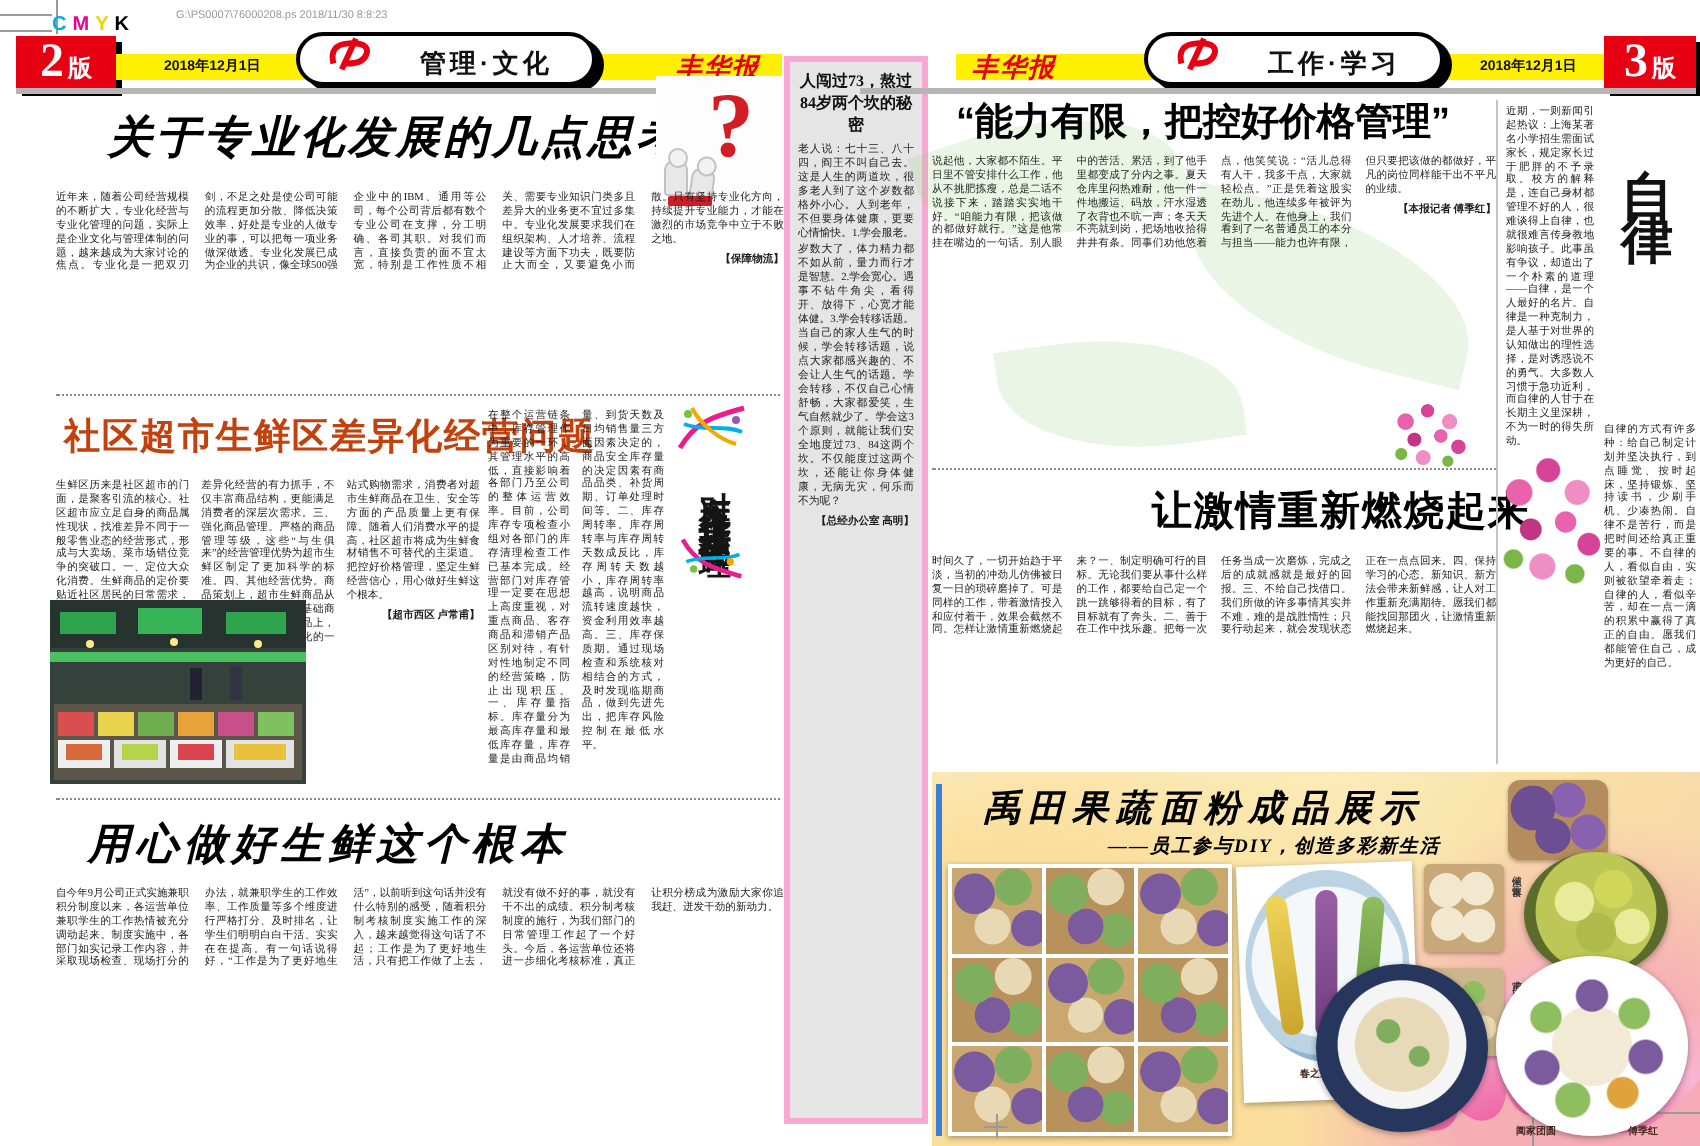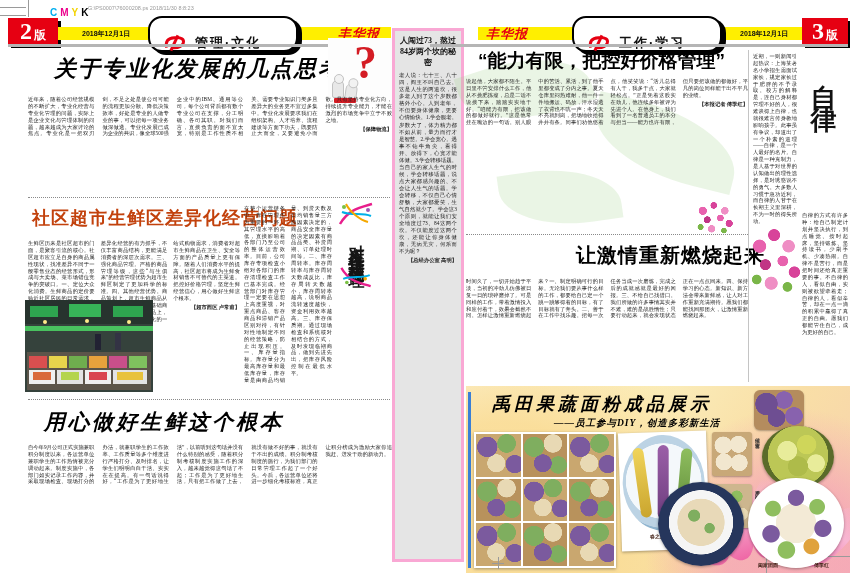--- a/index.html
+++ b/index.html
@@ -12,21 +12,21 @@
   .c-c{color:#00aeef}.c-m{color:#ec008c}.c-y{color:#f2d200}.c-k{color:#000}
   .fileinfo{font-family:"Liberation Sans",sans-serif;font-size:5.5px;color:#9a9a9a;}
   
   .badge{background:#e60012;color:#fff;box-shadow:3px 3px 0 #000;display:flex;align-items:baseline;
          justify-content:center;font-weight:bold;font-family:"Liberation Serif",serif;}
   .badge .num{font-size:24px;line-height:26px;}
   .badge .zi{font-size:12px;margin-left:2px;}
   .ybar{background:#ffef00;height:13px;}
   .datetxt{font-family:"Liberation Sans",sans-serif;font-size:7px;font-weight:bold;color:#111;line-height:13px;}
   .secbox{background:#fff;border:2px solid #000;border-radius:14px;box-shadow:4px 3px 0 #000;
-          display:flex;align-items:flex-start;gap:7px;padding:16px 12px;height:27px;box-sizing:border-box;}
+          display:flex;align-items:flex-end;gap:22px;padding:0 12px;height:27px;box-sizing:border-box;}
   .sectitle{font-family:"Liberation Sans",sans-serif;font-weight:bold;font-size:13px;letter-spacing:2px;}
   .masthead{color:#e60012;font-weight:bold;font-style:italic;font-size:13px;letter-spacing:1px;line-height:13px;}
   .graybar{background:#b5b5b5;height:3px;}
   
   .bodytext{font-size:5.3px;line-height:1.3;text-align:justify;color:#1c1c1c;}
   .byline{font-size:5.3px;font-weight:bold;text-align:right;margin-top:2px;color:#1c1c1c;}
   .hl-callig{font-weight:bold;font-style:italic;font-family:"Liberation Serif",serif;color:#000;white-space:nowrap;}
   .hl-song{font-weight:bold;font-family:"Liberation Serif",serif;color:#c2410c;white-space:nowrap;}
   .hl-hei{font-weight:bold;font-family:"Liberation Sans",sans-serif;color:#000;white-space:nowrap;}
   .dotline{border-top:1.5px dotted #8a8a8a;}
@@ -90,21 +90,21 @@
            box-shadow:10px 14px 0 #fff,22px -4px 0 rgba(255,255,255,.8),-8px 26px 0 rgba(255,255,255,.8),30px 30px 0 #fff;}
 </style>
 </head>
 <body>
 
 <div class="sheet">
 
   <div class="cropline abs" style="left:0;top:7px;width:26px;height:1px"></div>
   <div class="cropline abs" style="left:0;top:15px;width:26px;height:1px"></div>
   <div class="cropline abs" style="left:28px;top:0;width:1px;height:17px"></div>
-  <div class="abs cmyk" style="left:50px;top:2px">
+  <div class="abs cmyk" style="left:26px;top:2px">
     <span class="c-c">C</span><span class="c-m">M</span><span class="c-y">Y</span><span class="c-k">K</span>
   </div>
   <div class="abs fileinfo" style="left:88px;top:5px">G:\PS0007\76000208.ps 2018/11/30 8:8:23</div>
 
   <div class="abs badge" style="left:8px;top:18px;width:50px;height:27px">
     <span class="num">2</span>
     <span class="zi">版</span>
   </div>
   <div class="abs ybar" style="left:58px;top:27px;width:333px"></div>
   <div class="abs datetxt" style="left:82px;top:27px">2018年12月1日</div>

